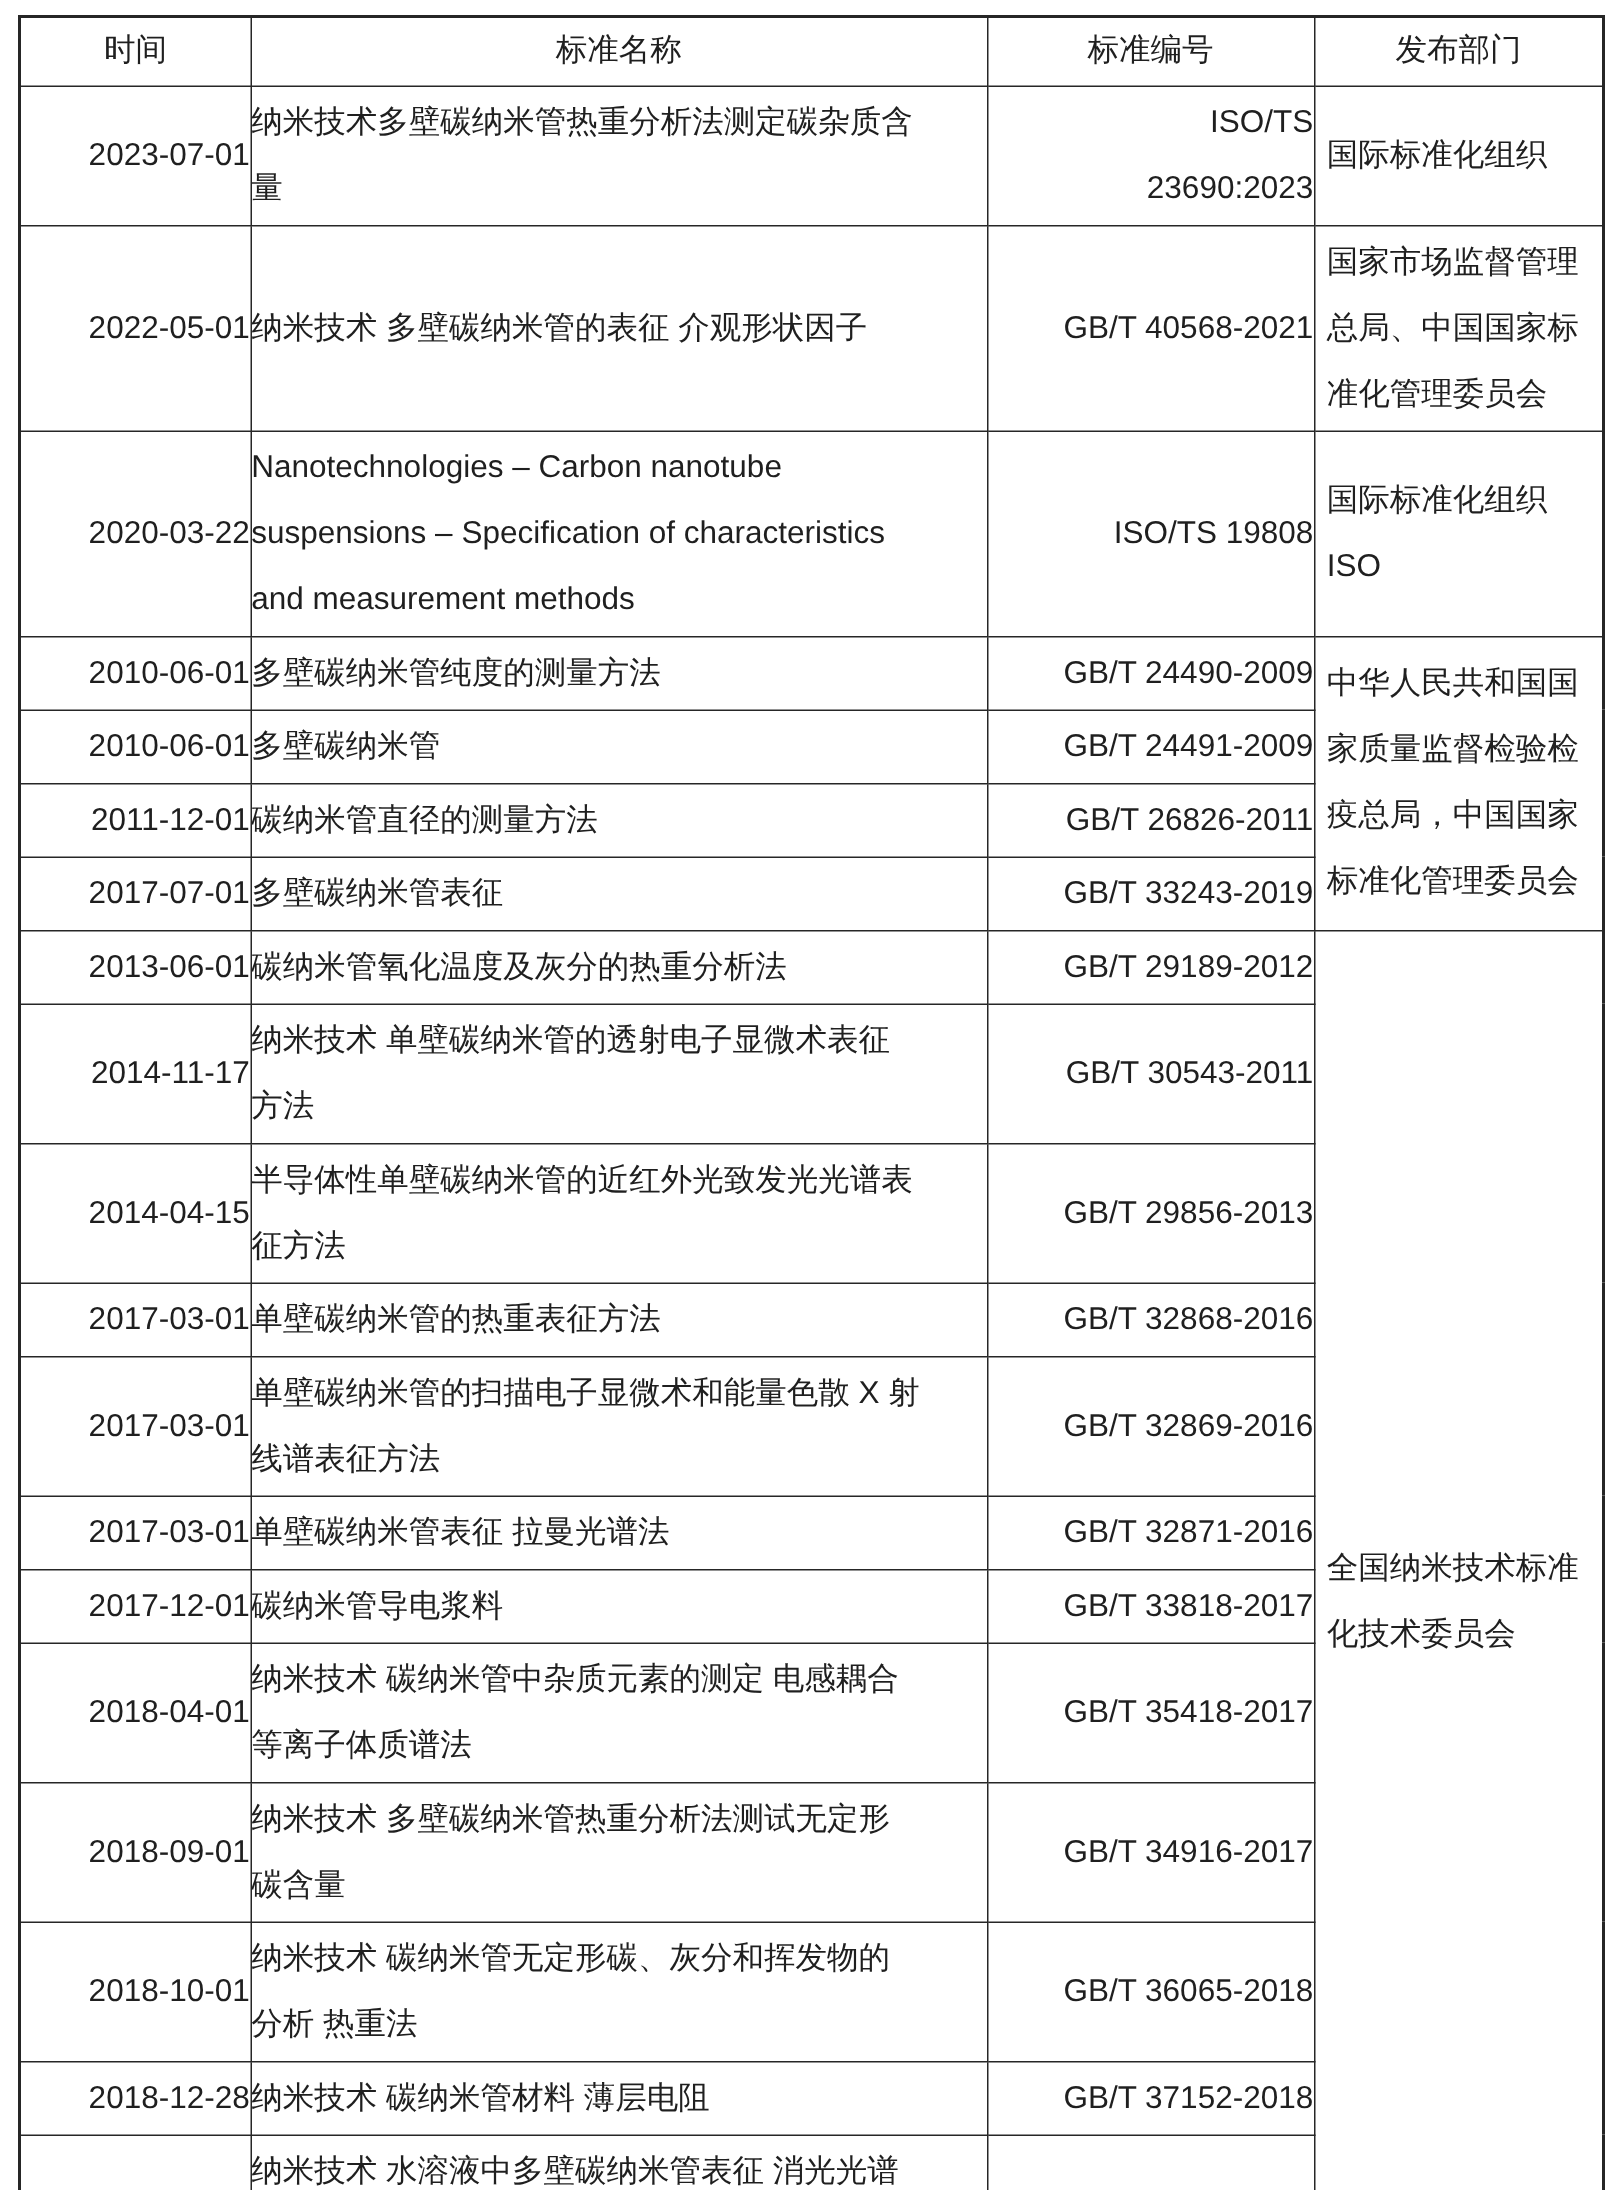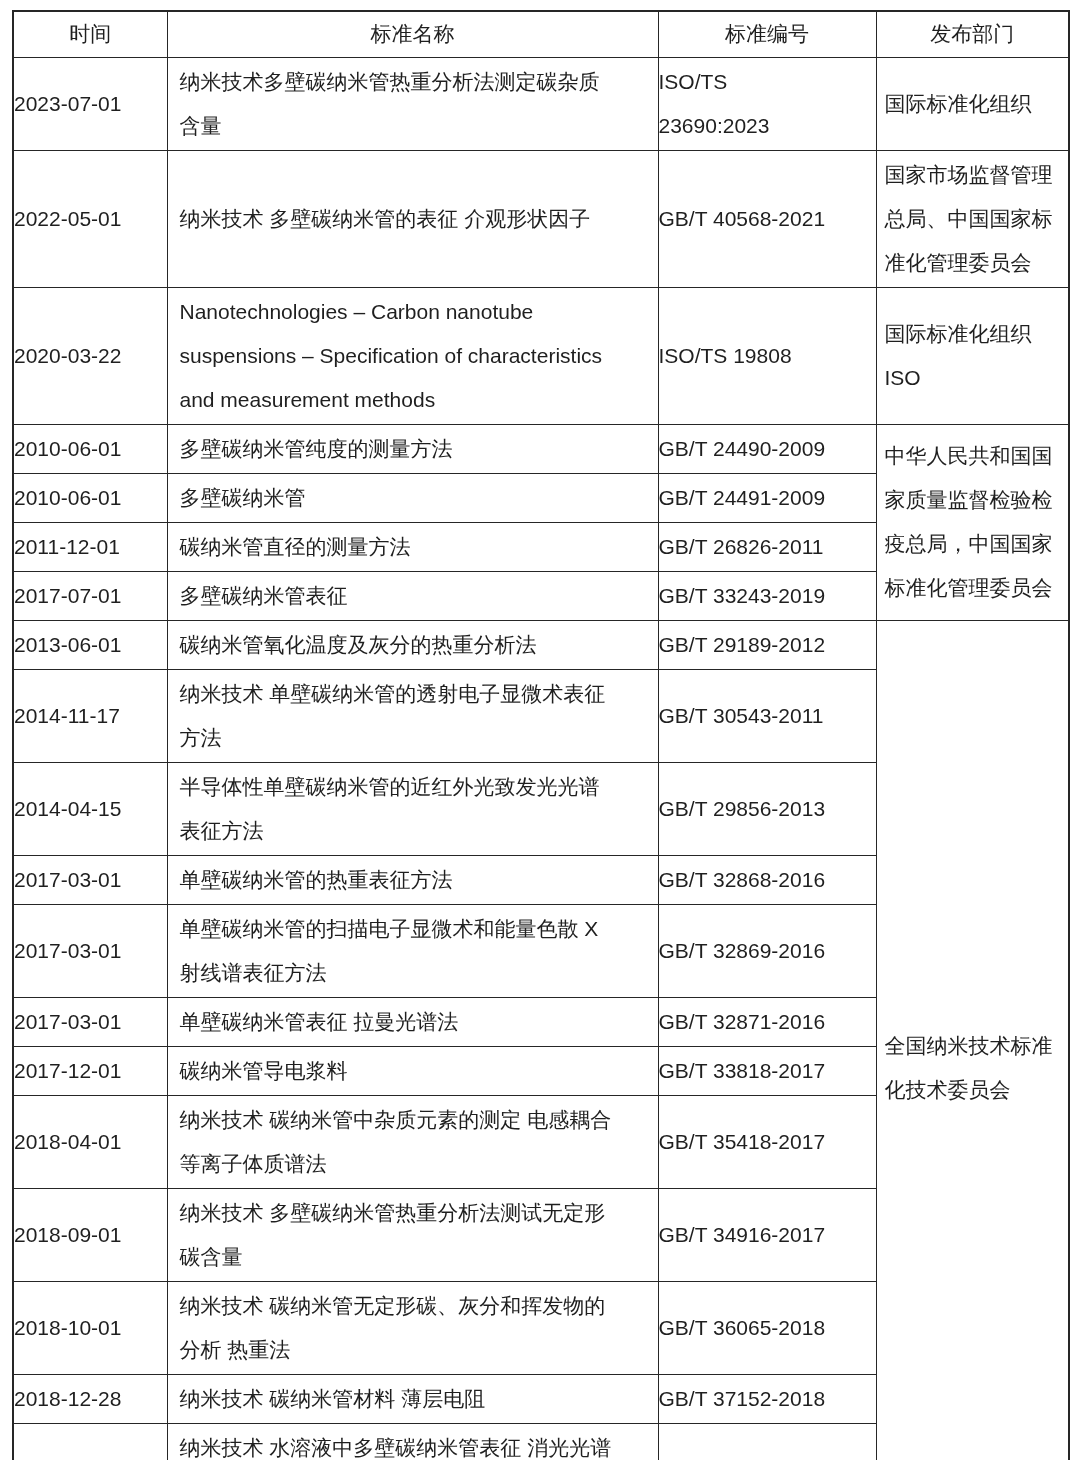--- a/index.html
+++ b/index.html
@@ -29,29 +29,29 @@
     padding: 0;
     overflow: hidden;
     word-break: break-word;
   }
   th {
     font-weight: normal;
     text-align: center;
     height: 46px;
   }
   td.c-date {
-    text-align: left;
+    text-align: right;
   }
   td.c-name {
     text-align: left;
-    padding: 2px 44px 2px 12px;
+    padding: 2px 44px 2px 0;
     margin-left: 23px;
   }
   td.c-code {
-    text-align: left;
+    text-align: right;
     white-space: pre-line;
   }
   td.c-dept {
     text-align: left;
     padding: 2px 4px 2px 8px;
   }
 </style>
 </head>
 <body>
 

